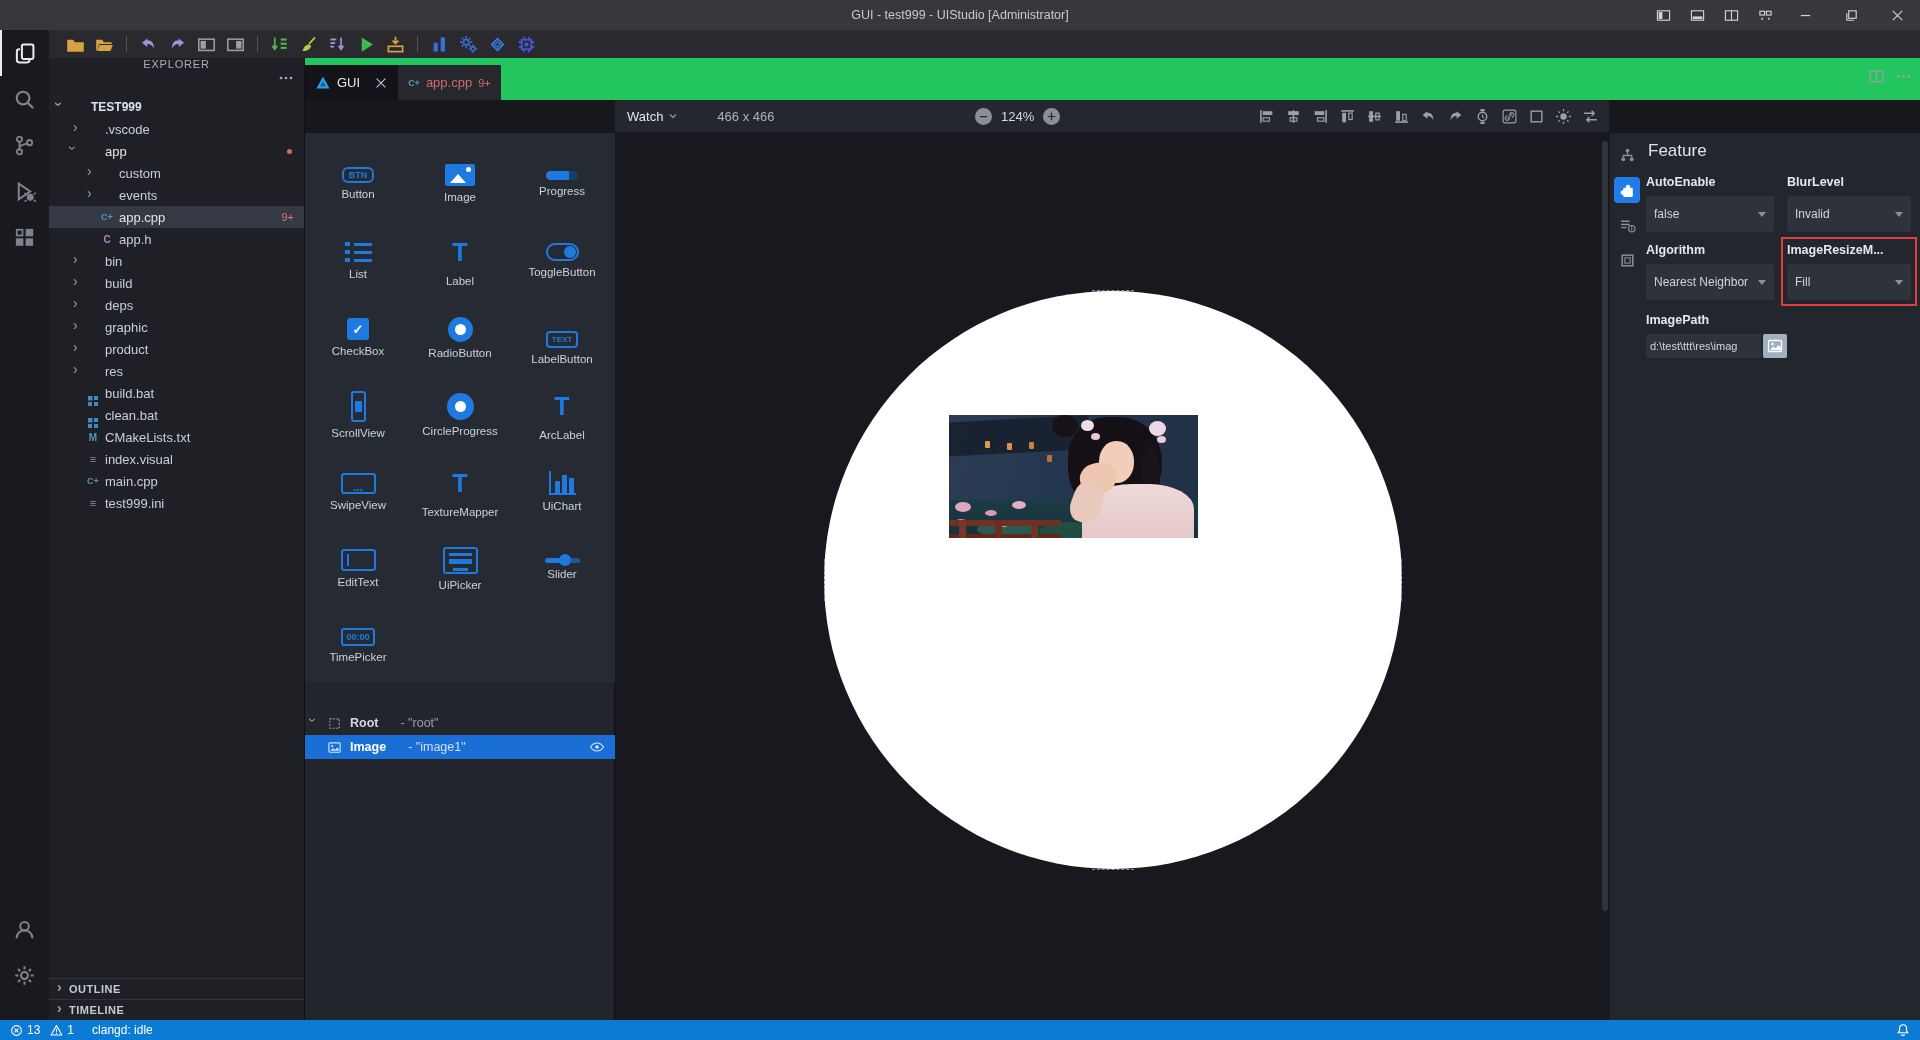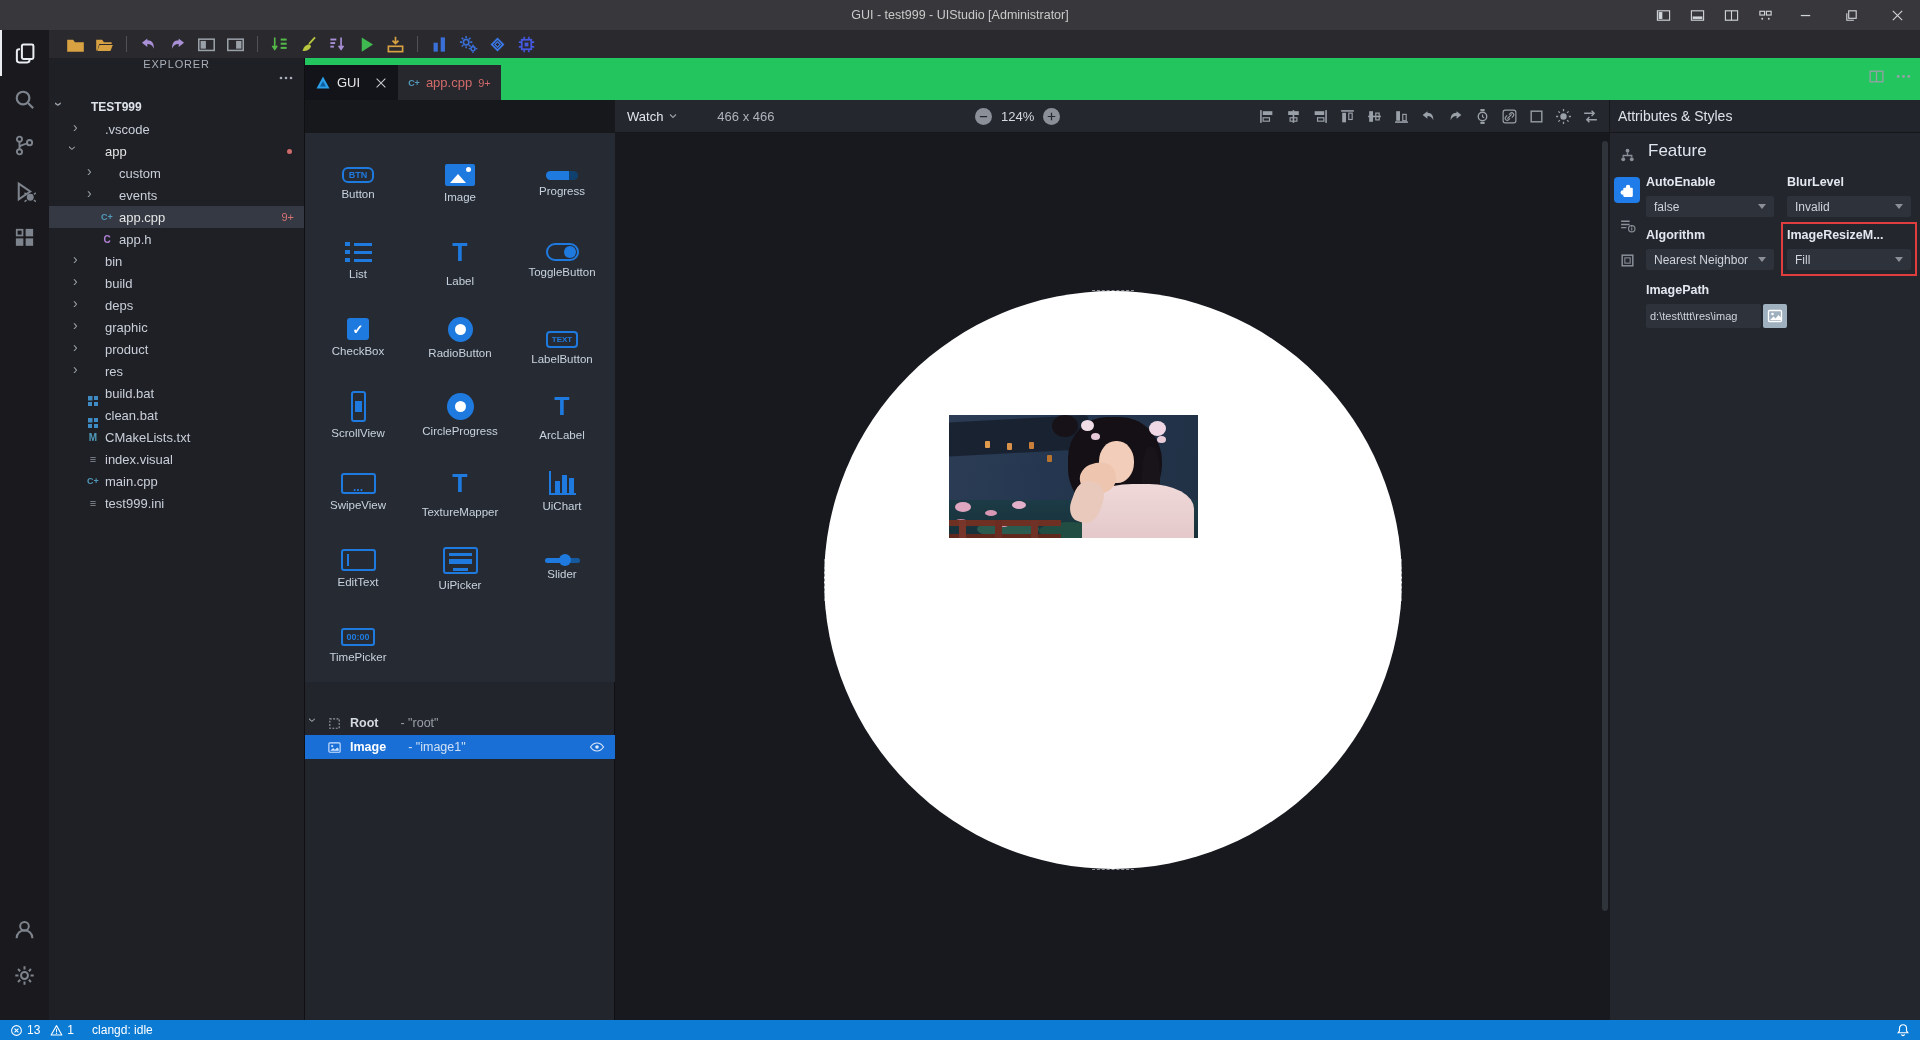--- a/index.html
+++ b/index.html
@@ -201,21 +201,21 @@
   .attr-strip{position:absolute;left:0;top:0;width:34px;height:887px;}
   .strip-ic{width:26px;height:26px;margin:9px auto 9px auto;color:#8a9099;display:flex;align-items:center;justify-content:center;border-radius:4px;}
   .strip-ic span{width:17px;height:17px;display:block;}
   .strip-ic[data-active="true"]{background:#1f7ce8;color:#fff;}
   .attr-main{position:absolute;left:36px;top:0;width:270px;}
   .attr-section{font-size:17px;color:#dfe5ee;margin:8px 0 14px 2px;}
   .fields{display:grid;grid-template-columns:128px 124px;column-gap:13px;row-gap:11px;}
   .field{position:relative;}
   .field[data-highlight="true"]{outline:2px solid #e03e3e;outline-offset:4px;}
   .f-label{font-size:12.5px;font-weight:bold;color:#e3e8f0;margin-bottom:7px;}
-  .dd{height:21px;background:#2e333b;border-radius:2px;display:flex;align-items:center;padding:0 8px;font-size:12px;color:#cfd4dc;}
+  .dd{height:36px;background:#2e333b;border-radius:2px;display:flex;align-items:center;padding:0 8px;font-size:12px;color:#cfd4dc;}
   .dd-chev{margin-left:auto;width:0;height:0;border-left:4px solid transparent;border-right:4px solid transparent;border-top:5px solid #8a9097;}
   .imagepath{margin-top:13px;}
   .ip-row{display:flex;align-items:center;margin-top:7px;}
   .ip-input{width:115px;height:24px;background:#2e333b;border-radius:2px;font-size:11px;color:#cfd4dc;
             display:flex;align-items:center;padding:0 4px;white-space:nowrap;overflow:hidden;}
   .ip-btn{width:24px;height:24px;margin-left:2px;background:#9fb0bf;border-radius:2px;color:#fff;
           display:flex;align-items:center;justify-content:center;}
   .ip-btn span{width:16px;height:16px;display:block;}
 
   
@@ -631,20 +631,30 @@
 
         </div>
 
         <div class="exp-row" data-indent="1">
           <span class="tw"></span>
           <span class="fic" data-k="ini">≡</span>
           <span class="exp-label">test999.ini</span>
 
         </div>
       </div>
+    <div class="side-sections">
+      <div class="side-sec">
+        <span class="tw" data-tw="c"></span>
+        <span>OUTLINE</span>
+      </div>
+      <div class="side-sec">
+        <span class="tw" data-tw="c"></span>
+        <span>TIMELINE</span>
+      </div>
+    </div>
   </div>
 
   <div class="tabstrip">
     <div class="tabs">
       <div class="tab" data-active="true">
         <span class="tab-logo" data-icon="applogo">
             <svg viewBox="0 0 16 16" aria-hidden="true">
               <path d="M8 1.5 14.5 13.5H1.5z" fill="#2b9fe8"></path>
               <path d="M8 6.2 11 11.5H5z" fill="#0d5e9e"></path>
             </svg>
@@ -798,23 +808,20 @@
             </svg>
           </span>
 
           <span class="ai" data-icon="transform">
             <svg viewBox="0 0 16 16" aria-hidden="true">
               <path d="M2 5h9M9 2.5 11.5 5 9 7.5" stroke="currentColor" fill="none" stroke-width="1.3"></path>
               <path d="M14 11H5M7 8.5 4.5 11 7 13.5" stroke="currentColor" fill="none" stroke-width="1.3"></path>
             </svg>
           </span>
         </div>
-    </div>
-    <div class="panel-hdr ph-right">
-      <span class="ph-title">Attributes &amp; Styles</span>
     </div>
   </div>
 
   <div class="leftpanel">
     <div class="palette">
 
         <div class="pal-item">
           <span class="pal-icon" data-k="btn">BTN</span>
           <span class="pal-label">Button</span>
         </div>

